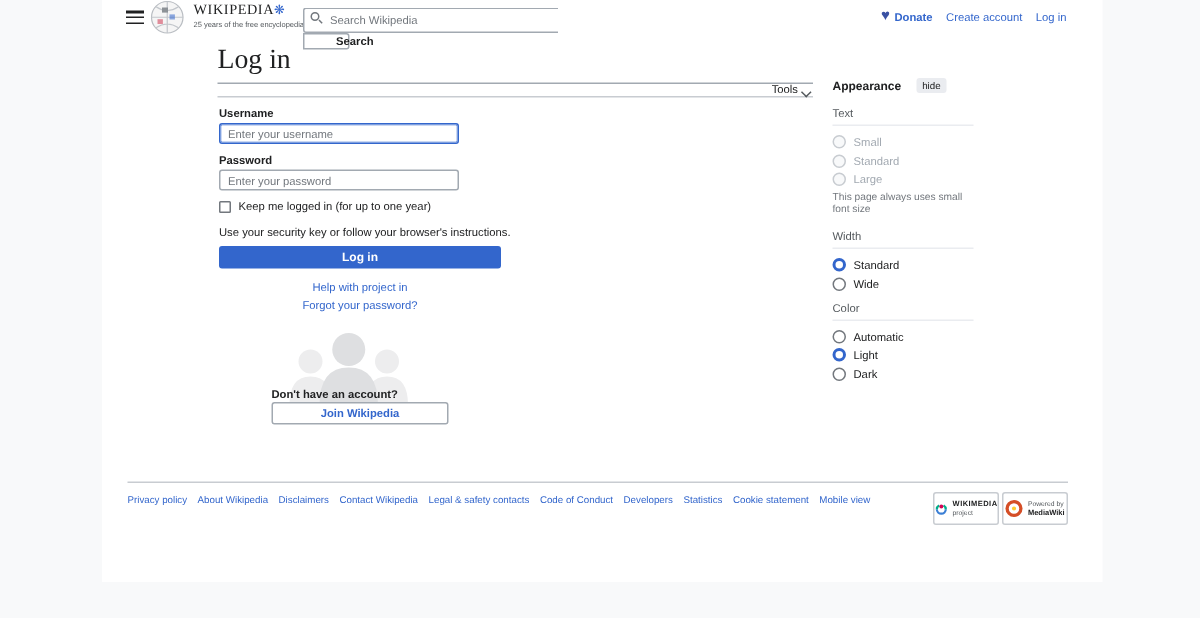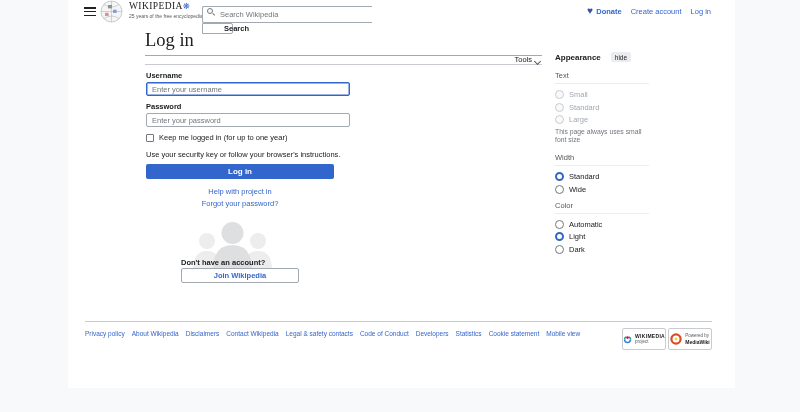--- a/index.html
+++ b/index.html
@@ -51,21 +51,21 @@
     font-family:"Liberation Serif","DejaVu Serif",serif; font-weight:normal;
     font-size:18.5px; color:#202122; padding-bottom:4px; border-bottom:1px solid #a2a9b1; }
   .tools-row { position:absolute; left:77px; top:53px; width:397px; height:12px;
     border-bottom:1px solid #c8ccd1; display:flex; justify-content:flex-end;
     align-items:flex-end; gap:3px; font-size:7.5px; color:#202122; padding-right:2px;
     cursor:pointer; }
   .chev { width:5px; height:5px; border-right:1.2px solid #54595d;
     border-bottom:1.2px solid #54595d; transform:rotate(45deg); margin-top:-3px; }
 
   .field-label { position:absolute; left:78px; font-size:7.5px; font-weight:bold; color:#202122; }
-  .text-input { position:absolute; left:78px; width:204px; height:14px; border-radius:2px;
+  .text-input { position:absolute; left:78px; width:160px; height:14px; border-radius:2px;
     padding:0 5px; font-size:7.5px; font-family:inherit; color:#202122; outline:none; }
   .text-input::placeholder { color:#72777d; }
   .input-username { top:82px; border:1px solid #3366cc; box-shadow:inset 0 0 0 0.5px #3366cc; }
   .input-password { top:113px; border:1px solid #a2a9b1; }
 
   .keep-row { position:absolute; left:78px; top:133px; display:flex; align-items:center;
     gap:5px; font-size:7.5px; }
   .checkbox { width:8px; height:8px; border:1px solid #72777d; border-radius:1px;
     background:#fff; cursor:pointer; flex:0 0 auto; }
 

